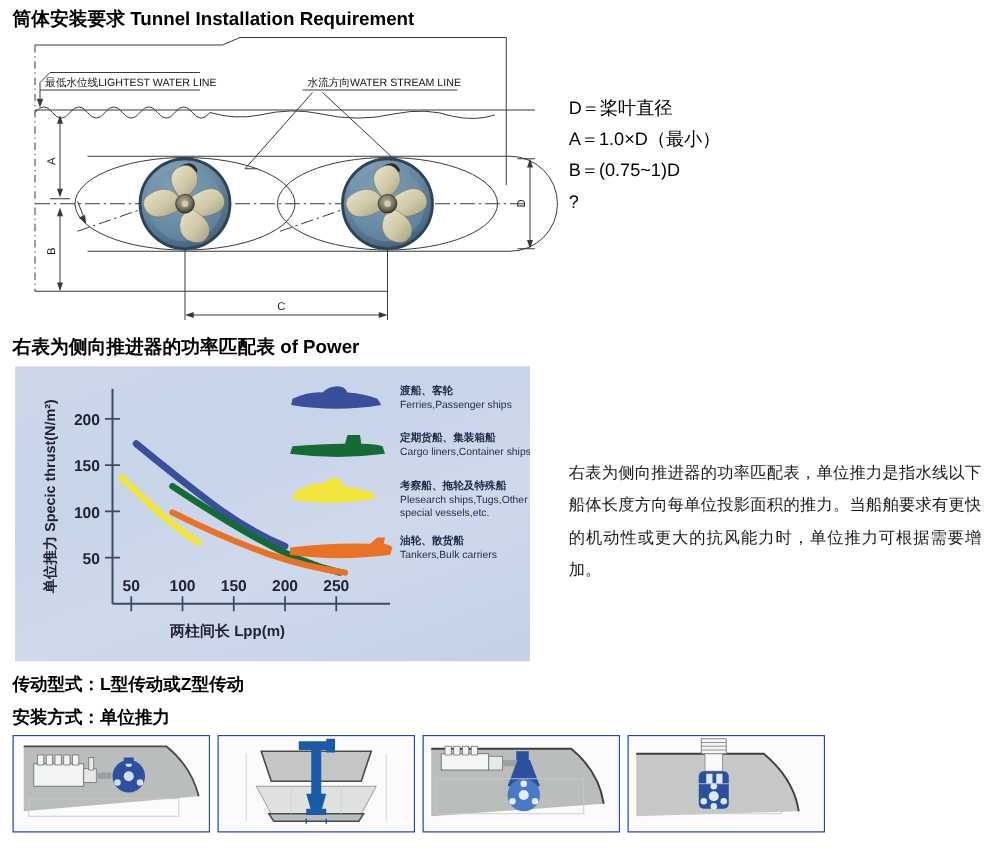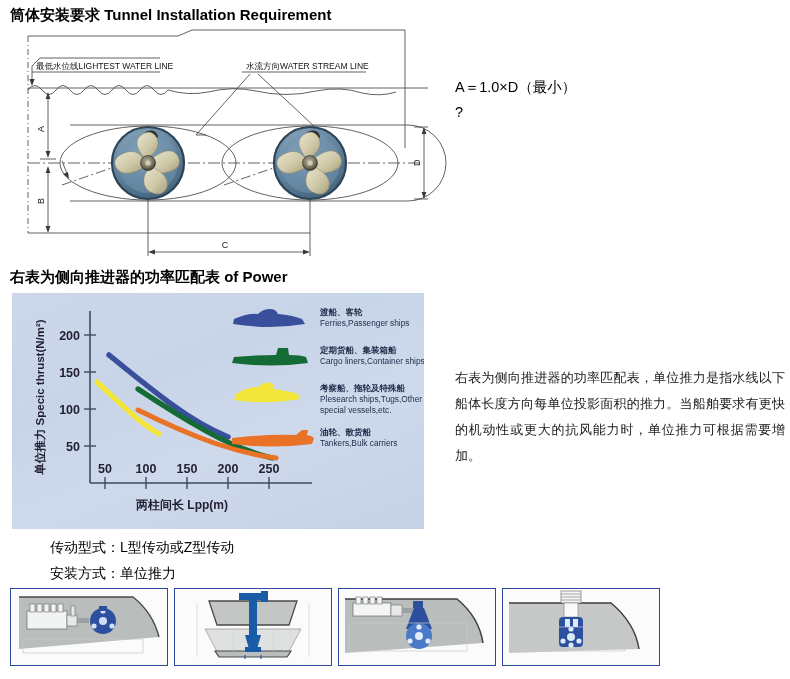--- a/index.html
+++ b/index.html
@@ -24,21 +24,21 @@
   #power-chart{left:12px;top:293px;width:412px;height:236px;
      background:linear-gradient(160deg,#ccd7ea 0%,#c8d4e8 35%,#cfd9ec 60%,#c4d1e6 100%);
      overflow:hidden;}
   #power-chart svg{display:block;}
 
   
   #thrust-note{left:455px;top:365px;width:330px;font-size:13px;line-height:26px;
       color:#1a1a1a;text-align:justify;}
 
   
-  .spec-line{font-size:14px;font-weight:normal;color:#000;white-space:nowrap;margin-left:40px;}
+  .spec-line{font-size:14px;font-weight:bold;color:#000;white-space:nowrap;}
 
   
   #thumb-row{left:10px;top:588px;width:660px;height:80px;display:flex;gap:6px;}
   .thumb{width:158px;height:78px;border:1.2px solid #2b4a9b;background:#fdfdfd;
          box-sizing:border-box;overflow:hidden;}
   .thumb svg{display:block;}
 </style>
 </head>
 <body>
 
@@ -171,21 +171,23 @@
     <path d="M404 171 L418 171"></path>
     <path d="M414 101 L414 169"></path>
     <polygon points="414,99 411.6,106 416.4,106" fill="#3a3a3a" stroke="none"></polygon>
     <polygon points="414,171 411.6,164 416.4,164" fill="#3a3a3a" stroke="none"></polygon>
   </g>
   <text x="410" y="138" font-size="9" fill="#111" transform="rotate(-90 410 138)" font-family="'Liberation Sans',sans-serif">D</text>
 </svg>
 </div>
 
 <div class="abs" id="formula-list">
+  <div>D＝桨叶直径</div>
   <div>A＝1.0×D（最小）</div>
+  <div>B＝(0.75~1)D</div>
   <div>?</div>
 </div>
 
 <div class="abs head" style="left:10px;top:268px;">右表为侧向推进器的功率匹配表 of Power</div>
 
 <div class="abs" id="power-chart">
 <svg width="412" height="236" viewBox="0 0 412 236" xmlns="http://www.w3.org/2000/svg">
 
   <g stroke="#3b4a63" stroke-width="1.6" fill="none">
     <path d="M78 18 L78 190"></path>

